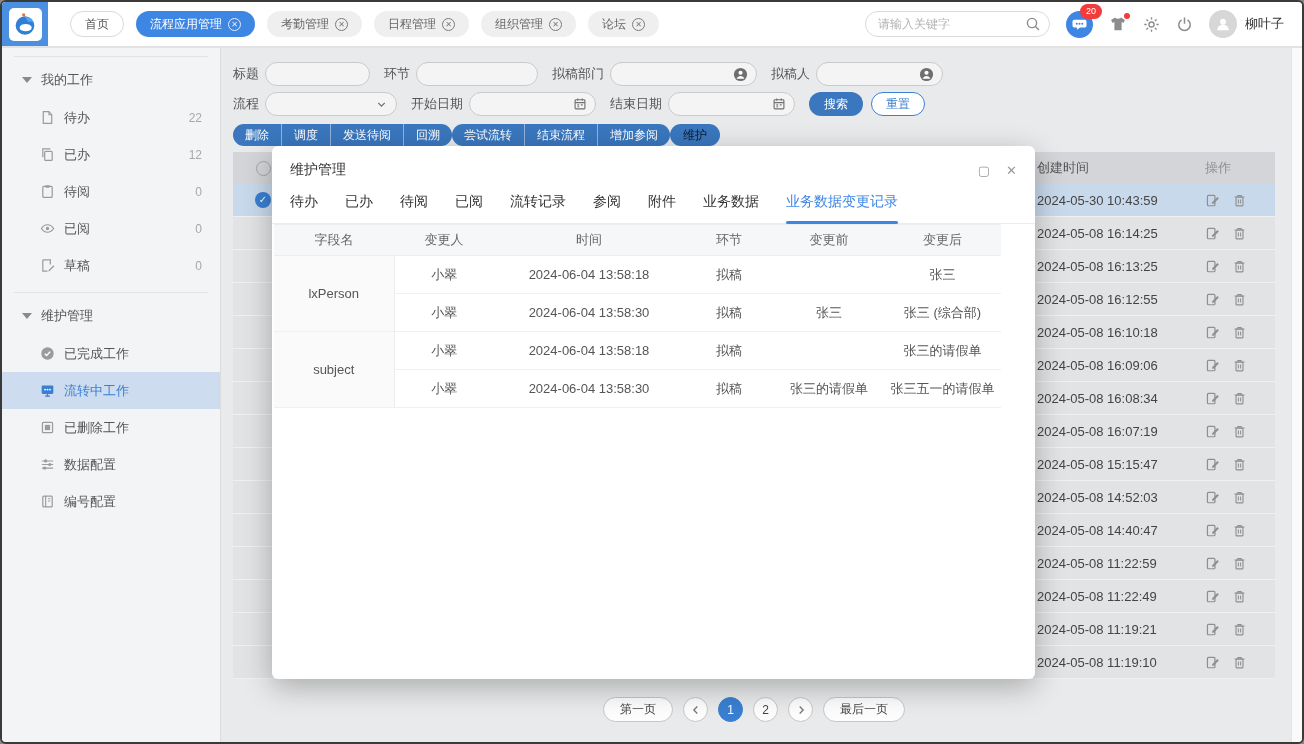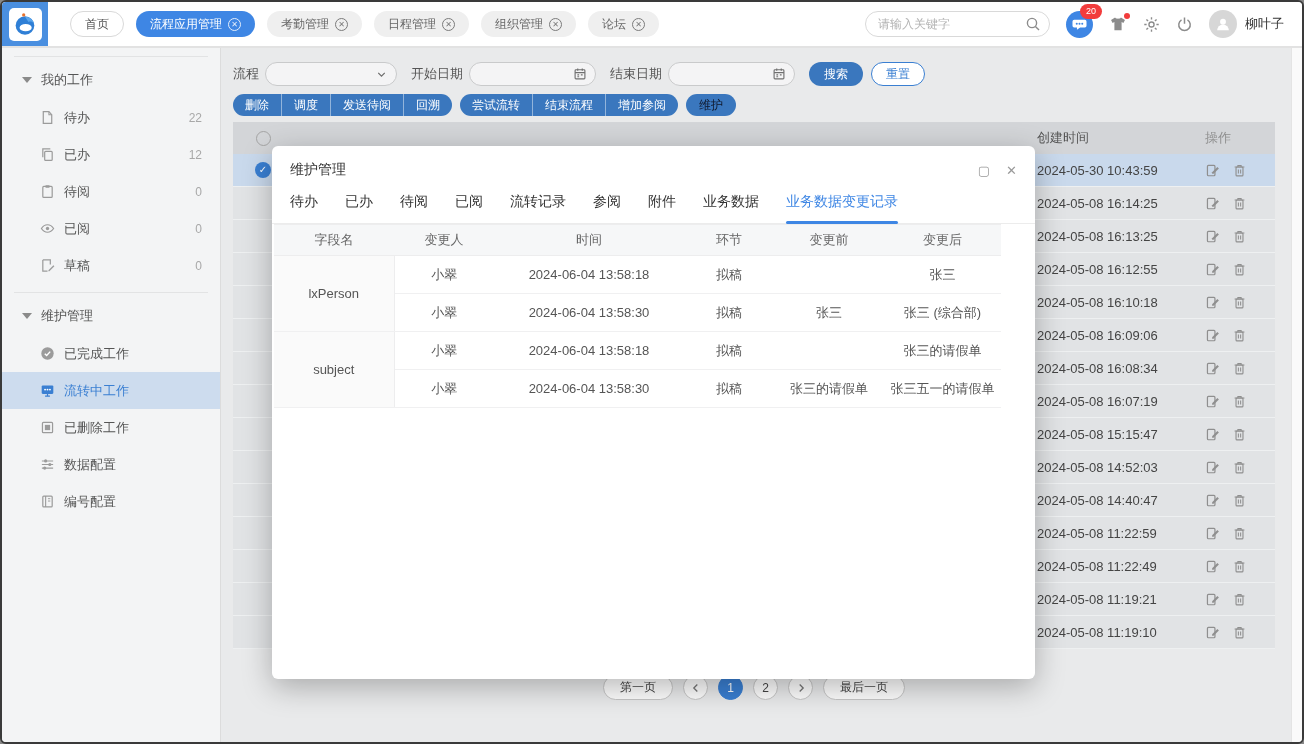--- a/index.html
+++ b/index.html
@@ -59,21 +59,21 @@
   .frow { display:flex; align-items:center; margin-bottom:6px; }
   .flabel { font-size:13px; color:#555; margin-right:6px; white-space:nowrap; }
   .fgap { width:14px; flex:0 0 auto; }
   .pill-input { height:24px; border:1px solid #c9cacb; border-radius:12px; background:#f4f4f5; position:relative;
                 display:flex; align-items:center; justify-content:flex-end; padding-right:8px; }
   .pill-input .tail { color:#6f6f6f; display:flex; }
   .btn-search { height:24px; padding:0 15px; border-radius:12px; background:#3a77be; color:#fff; font-size:12px;
                 border:none; cursor:pointer; margin-left:14px; }
   .btn-reset { height:24px; padding:0 14px; border-radius:12px; background:#fff; color:#3a7fd2; font-size:12px;
                border:1px solid #3a7fd2; cursor:pointer; margin-left:8px; }
-  .actions { display:flex; align-items:center; gap:8px; margin:8px 0 6px; }
+  .actions { display:flex; align-items:center; margin:8px 0 6px; }
   .btn-group { display:flex; border-radius:11px; overflow:hidden; }
   .btn-group .abtn { height:22px; background:#3a77be; color:#fff; font-size:12px; border:none; padding:0 12px;
                      cursor:pointer; border-right:1px solid rgba(255,255,255,.45); }
   .btn-group .abtn:last-child { border-right:none; }
   .abtn.solo { border-radius:11px; height:22px; background:#3a77be; color:#0f172a; font-size:12px; border:none; padding:0 13px; cursor:pointer; }
 
   
   .wtable { }
   .whead { height:32px; background:#d3d5d8; display:flex; align-items:center; font-size:13px; color:#555; }
   .wrow { height:33px; background:#e1e3e5; display:flex; align-items:center; border-bottom:1px solid #eef0f1; font-size:13px; color:#444; }
@@ -81,21 +81,21 @@
   .cell-check { width:60px; display:flex; justify-content:center; flex:0 0 auto; }
   .circle-empty { width:15px; height:15px; border-radius:50%; border:1px solid #a5a5a5; cursor:pointer; }
   .circle-checked { width:16px; height:16px; border-radius:50%; background:#3a7fd2; color:#fff; font-size:10px; line-height:16px;
                     text-align:center; cursor:pointer; }
   .cell-spacer { flex:1; }
   .cell-time { width:168px; flex:0 0 auto; }
   .cell-ops { width:70px; flex:0 0 auto; display:flex; gap:12px; color:#8f8f8f; }
   .cell-ops .op { cursor:pointer; display:flex; }
 
   
-  .pagination { display:flex; align-items:center; justify-content:center; gap:10px; margin-top:26px; }
+  .pagination { display:flex; align-items:center; justify-content:center; gap:10px; margin-top:18px; }
   .pg-pill { height:25px; padding:0 16px; border-radius:13px; border:1px solid #c6c6c6; background:#fdfdfd; font-size:12px;
              color:#444; cursor:pointer; display:flex; align-items:center; }
   .pg-circle { width:25px; height:25px; border-radius:50%; border:1px solid #c6c6c6; background:#fdfdfd; color:#777;
                display:flex; align-items:center; justify-content:center; font-size:12px; cursor:pointer; }
   .pg-num { width:25px; height:25px; border-radius:50%; border:1px solid #c6c6c6; background:#fdfdfd; color:#444;
             display:flex; align-items:center; justify-content:center; font-size:12px; cursor:pointer; }
   .pg-num.active { background:#3a7fd2; border-color:#3a7fd2; color:#fff; }
 
   .vscroll { width:11px; background:#fafafa; border-left:1px solid #e4e4e4; flex:0 0 auto; }
 
@@ -412,20 +412,45 @@
             <svg width="15" height="15">
               <use href="#ic-book"></use>
             </svg>
           </span>
         <span class="lbl">编号配置</span>
       </div>
     </aside>
 
     <main class="main">
 
+      <div class="frow">
+        <span class="flabel">标题</span>
+        <div class="pill-input" style="width:105px"></div>
+        <span class="fgap"></span>
+        <span class="flabel">环节</span>
+        <div class="pill-input" style="width:122px"></div>
+        <span class="fgap"></span>
+        <span class="flabel">拟稿部门</span>
+        <div class="pill-input" style="width:147px">
+          <span class="tail">
+              <svg width="15" height="15">
+                <use href="#ic-personc"></use>
+              </svg>
+            </span>
+        </div>
+        <span class="fgap"></span>
+        <span class="flabel">拟稿人</span>
+        <div class="pill-input" style="width:127px">
+          <span class="tail">
+              <svg width="15" height="15">
+                <use href="#ic-personc"></use>
+              </svg>
+            </span>
+        </div>
+      </div>
 
       <div class="frow">
         <span class="flabel">流程</span>
         <div class="pill-input" style="width:132px">
           <span class="tail">
               <svg width="13" height="13">
                 <use href="#ic-chevd"></use>
               </svg>
             </span>
         </div>

